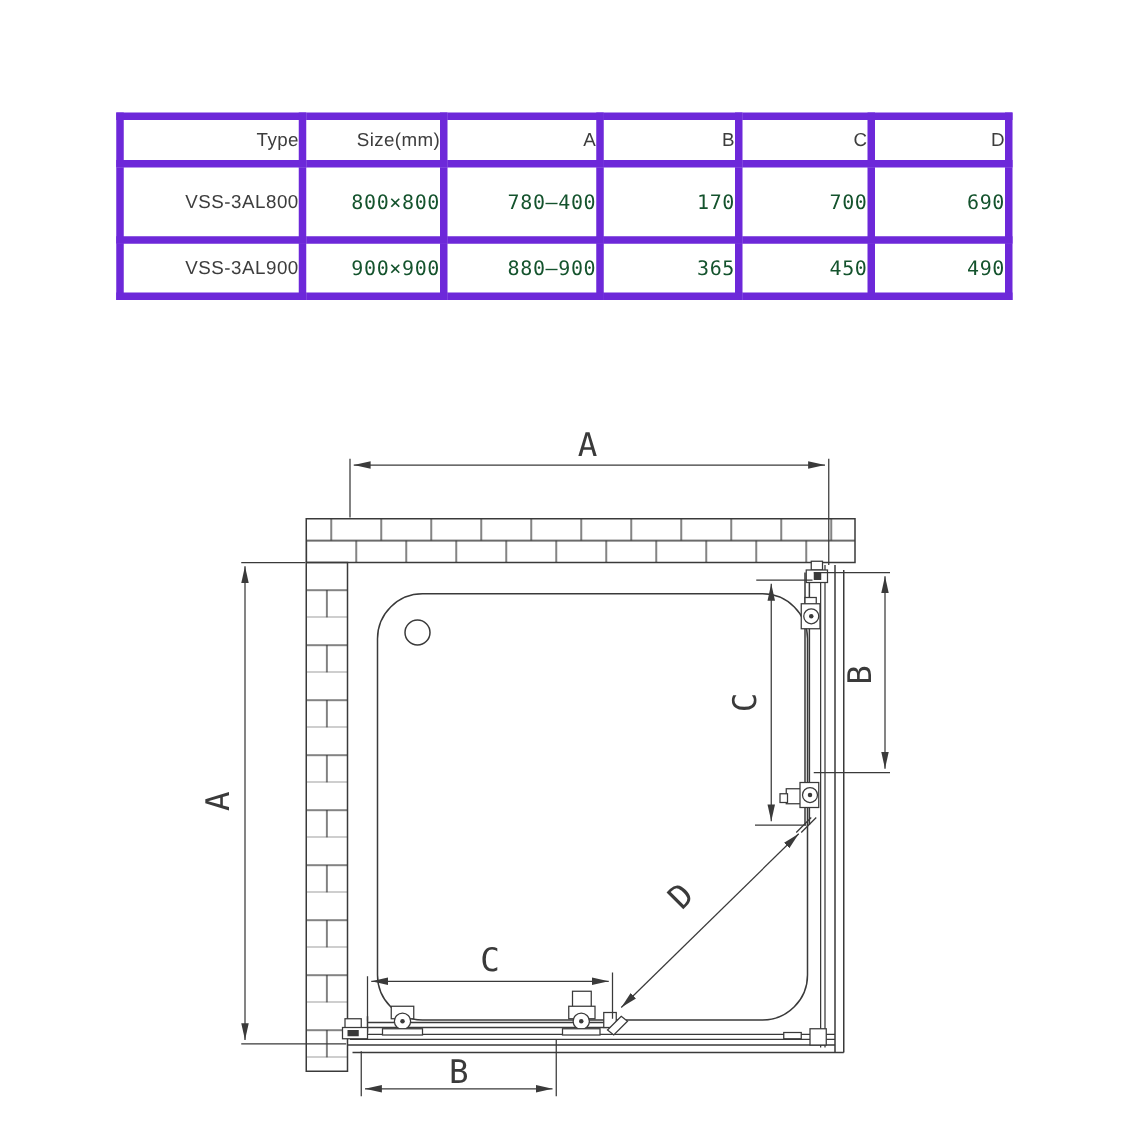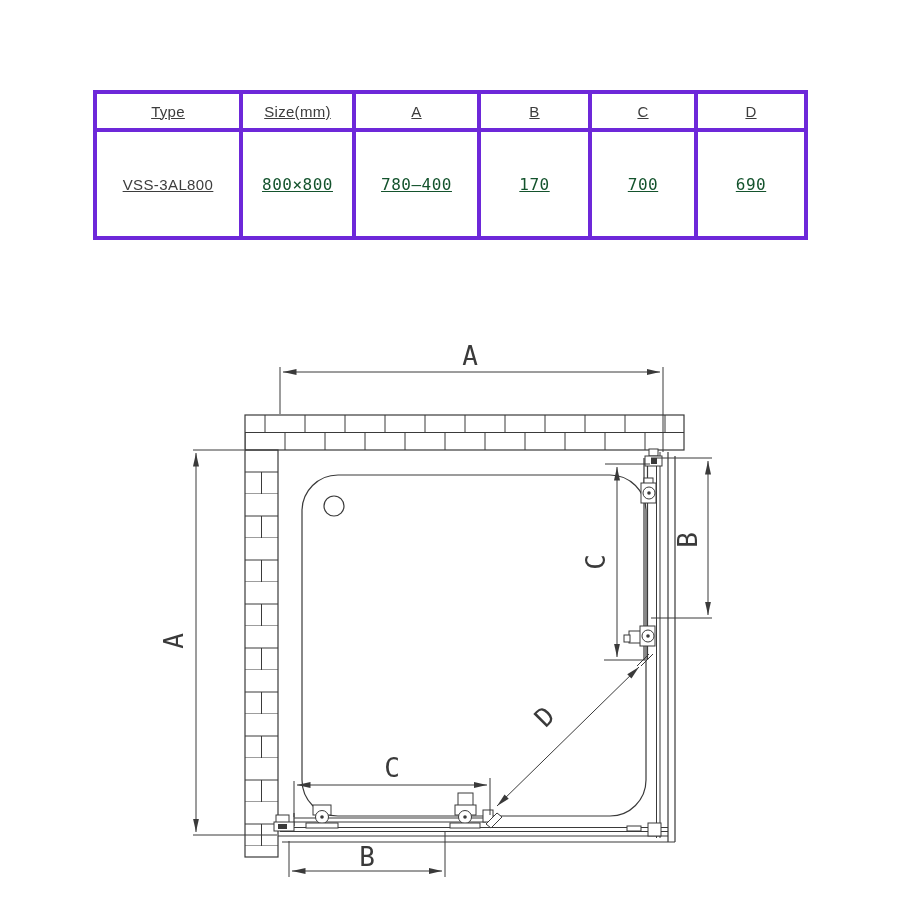--- a/index.html
+++ b/index.html
@@ -2,22 +2,22 @@
 <html><head>
 <meta charset="utf-8">
 <style>
   html,body{margin:0;padding:0;background:#ffffff;}
   .page{position:relative;width:900px;height:900px;background:#ffffff;overflow:hidden;
         font-family:"Liberation Sans",sans-serif;}
   
   table.spec{position:absolute;left:93px;top:90px;width:711px;height:150px;
              border-collapse:collapse;table-layout:fixed;color:#3d3d3d;}
   table.spec th, table.spec td{
-      border:4px solid #6d28d9;text-align:center;vertical-align:middle;
-      font-weight:400;padding:0;text-decoration:underline;}
+      border:6px solid #6d28d9;text-align:right;vertical-align:middle;
+      font-weight:400;padding:0;}
   table.spec th{font-size:15px;letter-spacing:.3px;}
   td.typ{font-size:15px;letter-spacing:.4px;}
   td.num{font-family:"DejaVu Sans Mono","Liberation Mono",monospace;
          font-size:16px;color:#14532d;letter-spacing:.5px;}
   
   svg.draw{position:absolute;left:0;top:0;}
   .ln{stroke:#3a3a3a;stroke-width:1.2;fill:none;}
   .thin{stroke:#3a3a3a;stroke-width:1;fill:none;}
   .hw{stroke:#3a3a3a;stroke-width:1;fill:#ffffff;}
   .fillдark,.filldark{fill:#3a3a3a;stroke:none;}
@@ -49,20 +49,28 @@
       </tr>
     </thead>
     <tbody>
       <tr style="height:49px">
         <td class="typ">VSS-3AL800</td>
         <td class="num">800×800</td>
         <td class="num">780–400</td>
         <td class="num">170</td>
         <td class="num">700</td>
         <td class="num">690</td>
+      </tr>
+      <tr style="height:36px">
+        <td class="typ">VSS-3AL900</td>
+        <td class="num">900×900</td>
+        <td class="num">880–900</td>
+        <td class="num">365</td>
+        <td class="num">450</td>
+        <td class="num">490</td>
       </tr>
     </tbody>
   </table>
 
   <svg class="draw" width="900" height="900" viewBox="0 0 900 900">
     <defs>
       <marker id="arr" viewBox="0 0 14 8" refX="13.5" refY="4" markerWidth="14" markerHeight="8" orient="auto-start-reverse" markerUnits="userSpaceOnUse">
         <path d="M13.5,4 L0,1 L0,7 Z" fill="#3a3a3a"></path>
       </marker>
       <pattern id="brickTop" x="245" y="415" width="40" height="35" patternUnits="userSpaceOnUse">

